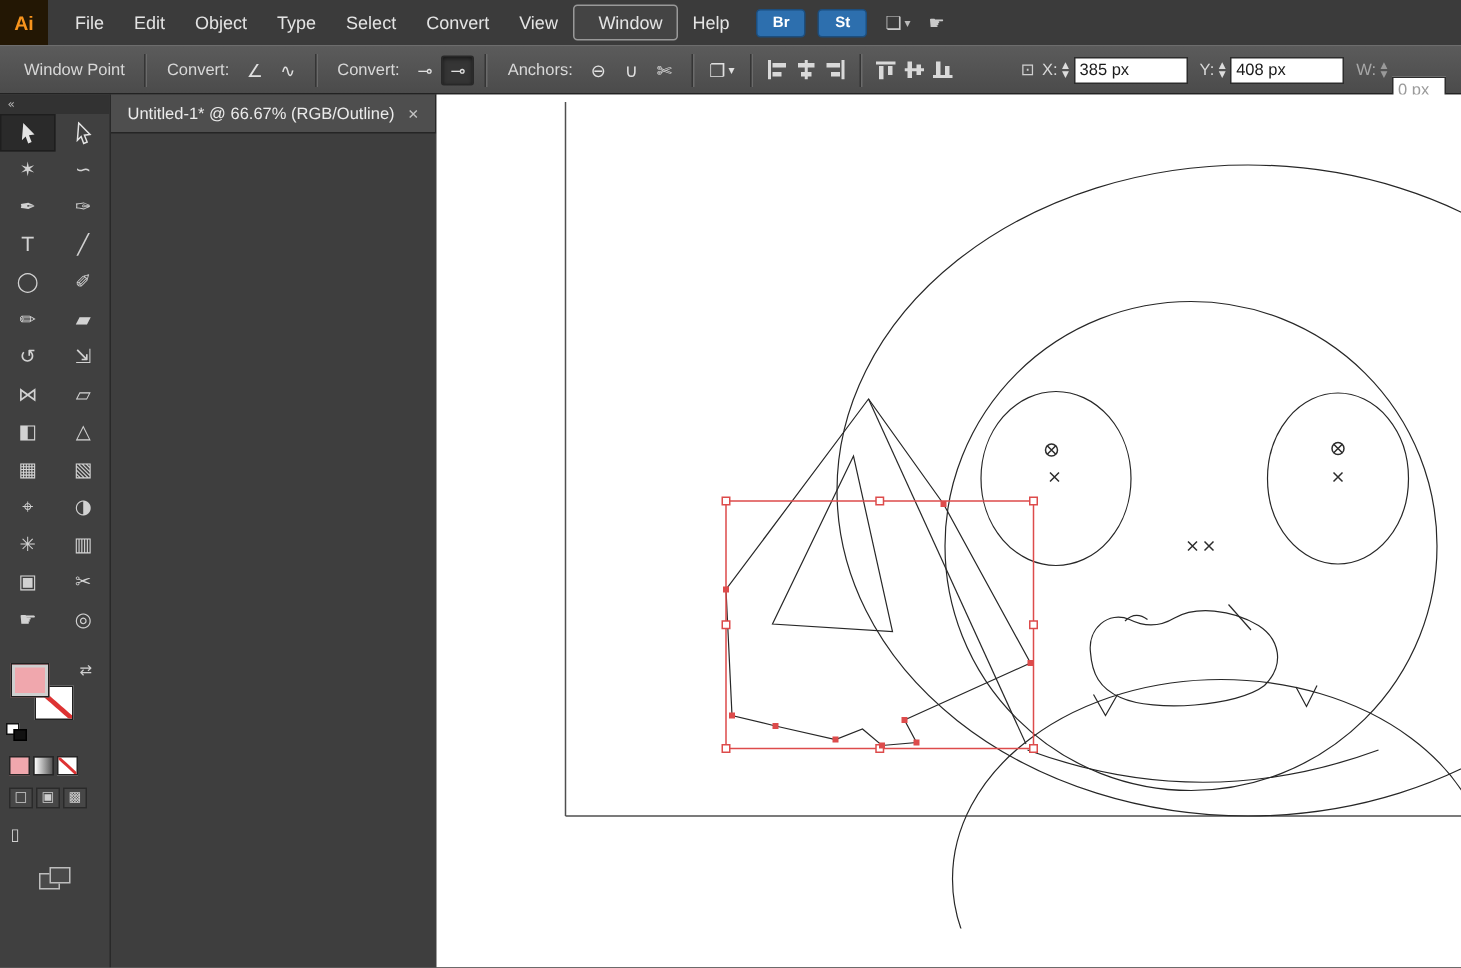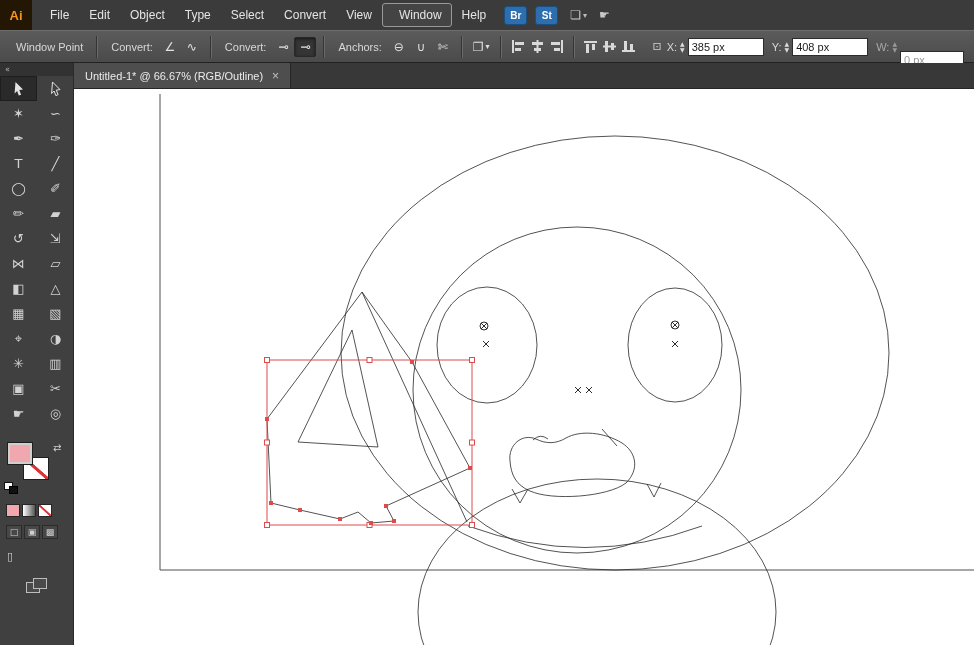--- a/index.html
+++ b/index.html
@@ -8,21 +8,21 @@
        font-family:"Liberation Sans",sans-serif;-webkit-font-smoothing:antialiased;}
   .icon{font-family:"DejaVu Sans","Liberation Sans",sans-serif;}
 
   
   .menubar{position:absolute;top:0;left:0;right:0;height:30px;background:#3b3b3b;
            display:flex;align-items:center;color:#e4e4e4;font-size:12px;}
   .logo{width:32px;height:30px;background:#231704;color:var(--logo-orange,#f7941d);
         font-weight:bold;font-size:13px;display:flex;align-items:center;justify-content:center;margin-right:8px;}
   .menu-item{padding:4px 9px;border:1px solid transparent;border-radius:3px;cursor:default;white-space:nowrap;}
   .menu-item.active{border:1px solid #999;background:#444;padding-left:16px;}
-  .mb-btn{width:23px;height:19px;margin-left:8px;background:var(--button-blue,#2d6fae);
+  .mb-btn{width:33px;height:19px;margin-left:8px;background:var(--button-blue,#2d6fae);
           border:1px solid #1c4e7e;border-radius:3px;color:#fff;font-size:10px;font-weight:bold;
           display:flex;align-items:center;justify-content:center;}
   .mb-ic{color:#c9c9c9;margin-left:12px;font-size:12px;display:flex;align-items:center;gap:2px;}
   .mb-ic .chev{font-size:8px;color:#bbb;}
 
   
   .controlbar{position:absolute;top:30px;left:0;right:0;height:33px;
               background:linear-gradient(#5b5b5b,#4b4b4b);
               border-top:1px solid #6d6d6d;border-bottom:1px solid #222;
               display:flex;align-items:center;padding:0 10px;color:#d8d8d8;font-size:11px;}
@@ -31,21 +31,21 @@
   .icon-btn{min-width:22px;height:20px;padding:0 2px;display:flex;align-items:center;justify-content:center;
             color:#e0e0e0;font-size:12px;border:1px solid transparent;border-radius:2px;}
   .icon-btn.pressed{background:#353535;border:1px solid #282828;box-shadow:inset 0 1px 3px rgba(0,0,0,.6);}
   .al{width:17px;height:15px;display:flex;align-items:center;justify-content:center;margin:0 1px;}
   .al svg{display:block;}
   .coords{margin-left:auto;display:flex;align-items:center;}
   .spin{display:flex;flex-direction:column;justify-content:center;font-size:6px;line-height:6px;
         color:#ddd;margin:0 3px 0 2px;}
   .field{height:18px;background:#fff;border:1px solid #2c2c2c;color:#1b1b1b;font-size:11px;
          padding:0 3px;width:76px;font-family:"Liberation Sans",sans-serif;}
-  .field.dim{color:#9a9a9a;width:64px;margin-top:26px;}
+  .field.dim{color:#9a9a9a;width:36px;margin-top:26px;}
 
   
   .workspace{position:absolute;top:63px;left:0;right:0;bottom:0;display:flex;}
 
   
   .toolpanel{width:74px;background:#404040;border-right:1px solid #292929;display:flex;flex-direction:column;}
   .panel-head{height:13px;background:#323232;color:#b5b5b5;font-size:8px;line-height:13px;padding-left:5px;}
   .tools{display:grid;grid-template-columns:37px 37px;}
   .tool{height:25px;display:flex;align-items:center;justify-content:center;color:#d2d2d2;font-size:13px;}
   .tool.selected{background:#2a2a2a;border:1px solid #1e1e1e;}
@@ -70,21 +70,21 @@
             background:linear-gradient(to top right,transparent 42%,#d33 46%,#d33 54%,transparent 58%);}
   .draw-row{display:flex;gap:2px;padding-left:6px;margin-top:8px;}
   .draw-btn{width:16px;height:14px;border:1px solid #2a2a2a;background:#474747;color:#cfcfcf;font-size:9px;
             display:flex;align-items:center;justify-content:center;}
   .screen-btn{margin:10px 0 0 7px;width:18px;height:15px;color:#cfcfcf;font-size:11px;display:flex;align-items:center;}
   .dbl-rect{position:relative;margin:14px 0 0 26px;width:22px;height:16px;}
   .dbl-rect .r1{position:absolute;left:0;top:4px;width:14px;height:11px;border:1px solid #bdbdbd;background:#4a4a4a;}
   .dbl-rect .r2{position:absolute;left:7px;top:0;width:14px;height:11px;border:1px solid #bdbdbd;background:#4a4a4a;}
 
   
-  .docarea{flex:1;display:flex;flex-direction:column;min-width:0;}
+  .docarea{flex:1;display:flex;min-width:0;}
   .tabbar{height:26px;background:#383838;border-bottom:1px solid #252525;display:flex;align-items:stretch;}
   .tab{display:flex;align-items:center;gap:9px;background:#4e4e4e;border-right:1px solid #272727;
        padding:0 11px;font-size:11px;color:#ebebeb;white-space:nowrap;}
   .tab-close{color:#c2c2c2;font-size:12px;}
   .canvas{flex:1;position:relative;background:#fff;overflow:hidden;}
   .canvas svg{position:absolute;left:0;top:0;}
 
   .art{fill:none;stroke:#272727;stroke-width:0.8;}
   .board{stroke:#4f4f4f;stroke-width:1;}
   .xmark{stroke:#2c2c2c;stroke-width:1;fill:none;}

